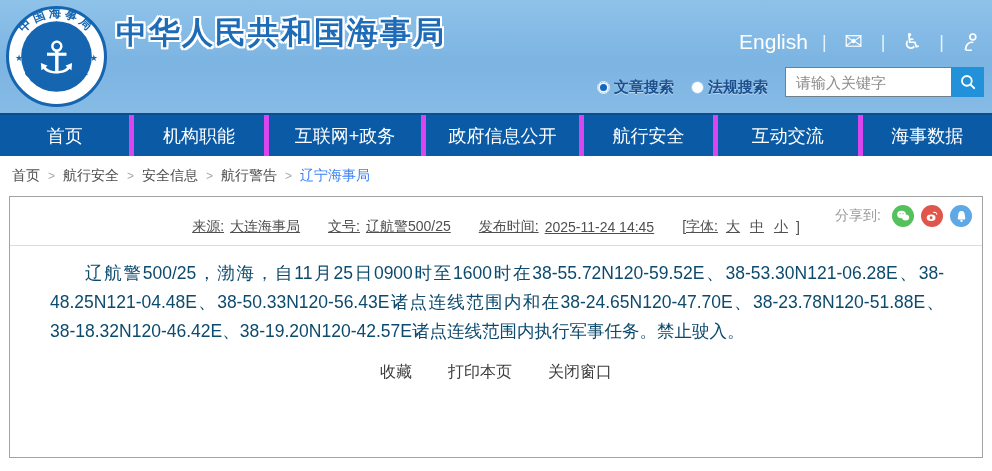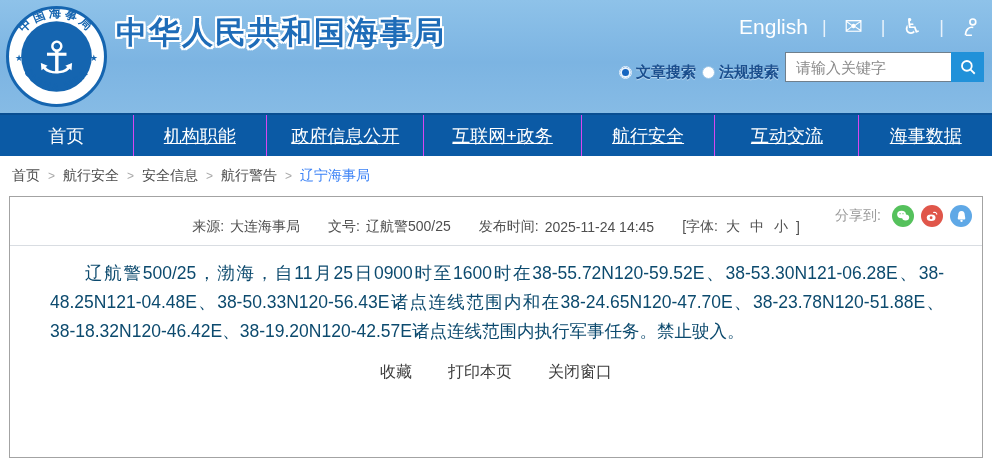--- a/index.html
+++ b/index.html
@@ -10,66 +10,66 @@
   .header { position:relative; width:992px; height:113px;
             background:linear-gradient(180deg,#8ec2e9 0%,#7cb4e2 55%,#86bbe5 100%); }
   .logo { position:absolute; left:6px; top:6px; width:101px; height:101px; }
   .brand { position:absolute; left:116px; top:12px; }
   .brand-title { font-size:31px; font-weight:bold; letter-spacing:2px; color:#1e6cb8;
                  text-shadow:-2px -2px 0 #fff, 2px -2px 0 #fff, -2px 2px 0 #fff, 2px 2px 0 #fff,
                              0 -2px 0 #fff, 0 2px 0 #fff, -2px 0 0 #fff, 2px 0 0 #fff; }
   .brand-sub { margin-top:6px; font-size:15.5px; font-weight:bold; color:#2170b8;
                text-shadow:-1px -1px 0 #fff, 1px -1px 0 #fff, -1px 1px 0 #fff, 1px 1px 0 #fff; }
 
-  .header-right { position:absolute; right:8px; top:12px; text-align:right; }
+  .header-right { position:absolute; right:8px; top:27px; text-align:right; }
   .top-links { display:flex; align-items:center; justify-content:flex-end; gap:14px;
                color:#fff; height:30px; }
   .top-links .eng { font-size:21px; color:#fff; text-decoration:none; }
   .tl-sep { color:#e8f2fb; font-size:18px; font-weight:300; }
   .tl-icon { display:inline-flex; align-items:center; justify-content:center; width:26px; height:26px; }
   .tl-icon svg { display:block; }
   .glyph-icon { font-size:22px; color:#fff; font-family:"DejaVu Sans",sans-serif; line-height:1; }
 
-  .search-row { margin-top:10px; display:flex; align-items:center; justify-content:flex-end; gap:6px; }
+  .search-row { margin-top:10px; display:flex; align-items:center; justify-content:flex-end; gap:17px; }
   .radio-opt { display:flex; align-items:center; gap:4px; cursor:pointer; }
   .radio-dot { width:13px; height:13px; border-radius:50%; background:#fff; border:1px solid #9cc6e8; display:inline-block; }
   .radio-dot.on { background:#1565c0; box-shadow:inset 0 0 0 2px #eaf4fd; border-color:#eaf4fd; }
   .radio-label { font-size:15px; font-weight:bold; color:#1b4f8e; text-shadow:0 1px 0 rgba(255,255,255,.45); }
   .search-box { display:flex; align-items:stretch; height:40px; }
   .search-input { width:166px; height:30px; border:1px solid #6f7f8c; border-right:none; padding:0 10px;
                   font-size:15px; color:#333; outline:none; }
   .search-input::placeholder { color:#8a8a8a; }
   .search-btn { width:33px; height:30px; background:#2191d9; border:none; cursor:pointer;
                 display:flex; align-items:center; justify-content:center; }
 
   
   .navbar { display:flex; width:992px; height:43px; background:#0b5aa5; border-top:2px solid #094e92; }
   .nav-item { display:flex; align-items:center; justify-content:center; color:#fff; font-size:18px;
               cursor:pointer; white-space:nowrap; }
-  .nav-item + .nav-item { border-left:1px solid #d946ef;text-decoration:underline; }
+  .nav-item + .nav-item { border-left:5px solid #d946ef; }
 
   
   .breadcrumb { display:flex; align-items:center; gap:8px; padding:11px 12px 9px; font-size:14px; color:#4d4d4d; }
   .crumb { cursor:pointer; color:#4d4d4d; }
   .crumb-sep { color:#a9a9a9; font-size:12px; }
   .crumb.current { color:#3b82f6; cursor:default; }
 
   
   .panel { position:relative; margin:2px 9px 0; width:974px; height:262px;
            background:#fff; border:1px solid #a3a3a3; }
   .share-row { position:absolute; top:8px; right:10px; display:flex; align-items:center; gap:7px; }
   .share-label { font-size:14px; color:#9a9a9a; margin-right:4px; }
   .share-ico { width:22px; height:22px; border-radius:50%; display:flex; align-items:center;
                justify-content:center; cursor:pointer; }
   .share-ico svg { display:block; }
 
   .art-title { margin-top:25px; text-align:center; font-size:27px; font-weight:bold; color:#252525;
                letter-spacing:1px; }
   .meta-row { margin-top:21px; display:flex; justify-content:center; align-items:center; gap:6px;
-              font-size:14px; color:#4f4f4f; }
+              font-size:14px; color:#4f4f4f;text-decoration:underline; }
   .meta-gap { width:16px; }
   .font-link { cursor:pointer; padding:0 2px; }
   .divider { margin-top:9px; border-bottom:1px solid #d9dde2; }
 
   .art-body { padding:13px 38px 0 40px; font-size:17.5px; color:#0c4a6e; line-height:29px;
               text-align:justify; }
   .art-body p { text-indent:2em; }
 
   .actions { margin-top:16px; display:flex; justify-content:center; gap:36px; font-size:16px; color:#3d3d3d; }
   .action-link { cursor:pointer; }
@@ -135,22 +135,22 @@
           </svg>
         </button>
       </span>
     </div>
   </div>
 </div>
 
 <div class="navbar">
   <div class="nav-item" style="flex:1">首页</div>
   <div class="nav-item" style="flex:1">机构职能</div>
+  <div class="nav-item" style="flex:1.18">互联网+政务</div>
   <div class="nav-item" style="flex:1.18">政府信息公开</div>
-  <div class="nav-item" style="flex:1.18">互联网+政务</div>
   <div class="nav-item" style="flex:1">航行安全</div>
   <div class="nav-item" style="flex:1.08">互动交流</div>
   <div class="nav-item" style="flex:1">海事数据</div>
 </div>
 
 <div class="breadcrumb">
   <span class="crumb">首页</span>
   <span class="crumb-sep">&gt;</span>
   <span class="crumb">航行安全</span>
   <span class="crumb-sep">&gt;</span>

